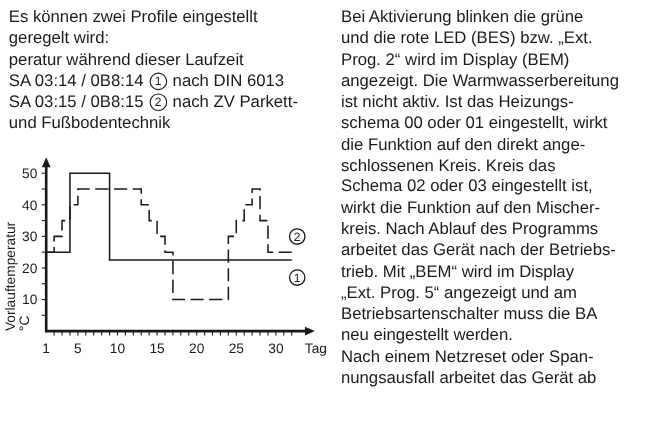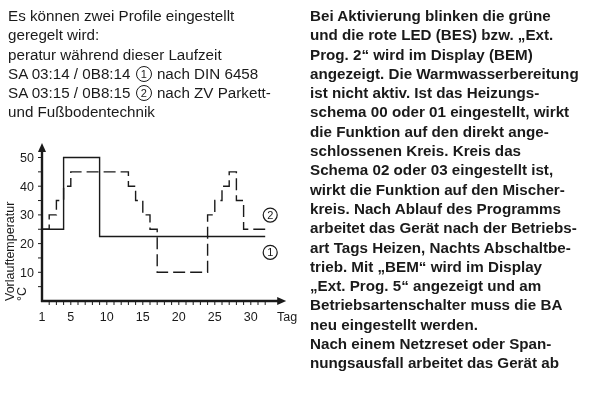--- a/index.html
+++ b/index.html
@@ -1,38 +1,38 @@
 <!DOCTYPE html>
 <html><head>
 <meta charset="utf-8">
 <style>
   html, body { margin:0; padding:0; background:#ffffff; }
   body { width:609px; height:404px; position:relative; overflow:hidden;
          font-family:"Liberation Sans", "DejaVu Sans", sans-serif; color:#1a1a1a; }
   .col { position:absolute; font-size:15.2px; line-height:19.3px; white-space:nowrap; }
   .left { left:8px; top:6px; width:300px; }
-  .right { left:310px; top:6px; width:298px;font-weight:bold; }
+  .right { left:310px; top:6px; width:298px; }
   .line { display:block; }
   .circ { display:inline-block; width:14px; height:14px; border:1.3px solid #1a1a1a; border-radius:50%;
           font-size:11px; line-height:14px; text-align:center; vertical-align:1px; margin:0 1px; }
   svg { position:absolute; left:0; top:140px; }
   .tick-label { font-family:"Liberation Sans", sans-serif; font-size:12.5px; fill:#1a1a1a; }
   .ylab { font-family:"Liberation Sans", sans-serif; font-size:12.5px; fill:#1a1a1a; }
 </style>
 </head>
 <body>
 
 <div class="col left">
   <span class="line">Es können zwei Profile eingestellt</span>
   <span class="line">geregelt wird:</span>
   <span class="line">peratur während dieser Laufzeit</span>
   <span class="line">
     <span>SA 03:14 / 0B8:14</span>
     <span class="circ">1</span>
-    <span>nach DIN 6458</span>
+    <span>nach DIN 6013</span>
   </span>
   <span class="line">
     <span>SA 03:15 / 0B8:15</span>
     <span class="circ">2</span>
     <span>nach ZV Parkett-</span>
   </span>
   <span class="line">und Fußbodentechnik</span>
 </div>
 
 <div class="col right" id="right-col">
@@ -41,21 +41,20 @@
     <span class="line">Prog. 2“ wird im Display (BEM)</span>
     <span class="line">angezeigt. Die Warmwasserbereitung</span>
     <span class="line">ist nicht aktiv. Ist das Heizungs-</span>
     <span class="line">schema 00 oder 01 eingestellt, wirkt</span>
     <span class="line">die Funktion auf den direkt ange-</span>
     <span class="line">schlossenen Kreis. Kreis das</span>
     <span class="line">Schema 02 oder 03 eingestellt ist,</span>
     <span class="line">wirkt die Funktion auf den Mischer-</span>
     <span class="line">kreis. Nach Ablauf des Programms</span>
     <span class="line">arbeitet das Gerät nach der Betriebs-</span>
-    <span class="line">art Tags Heizen, Nachts Abschaltbe-</span>
     <span class="line">trieb. Mit „BEM“ wird im Display</span>
     <span class="line">„Ext. Prog. 5“ angezeigt und am</span>
     <span class="line">Betriebsartenschalter muss die BA</span>
     <span class="line">neu eingestellt werden.</span>
     <span class="line">Nach einem Netzreset oder Span-</span>
     <span class="line">nungsausfall arbeitet das Gerät ab</span>
   </div>
 
 <svg width="300" height="200" viewBox="0 140 300 200" id="chart">
   <g id="axes">

